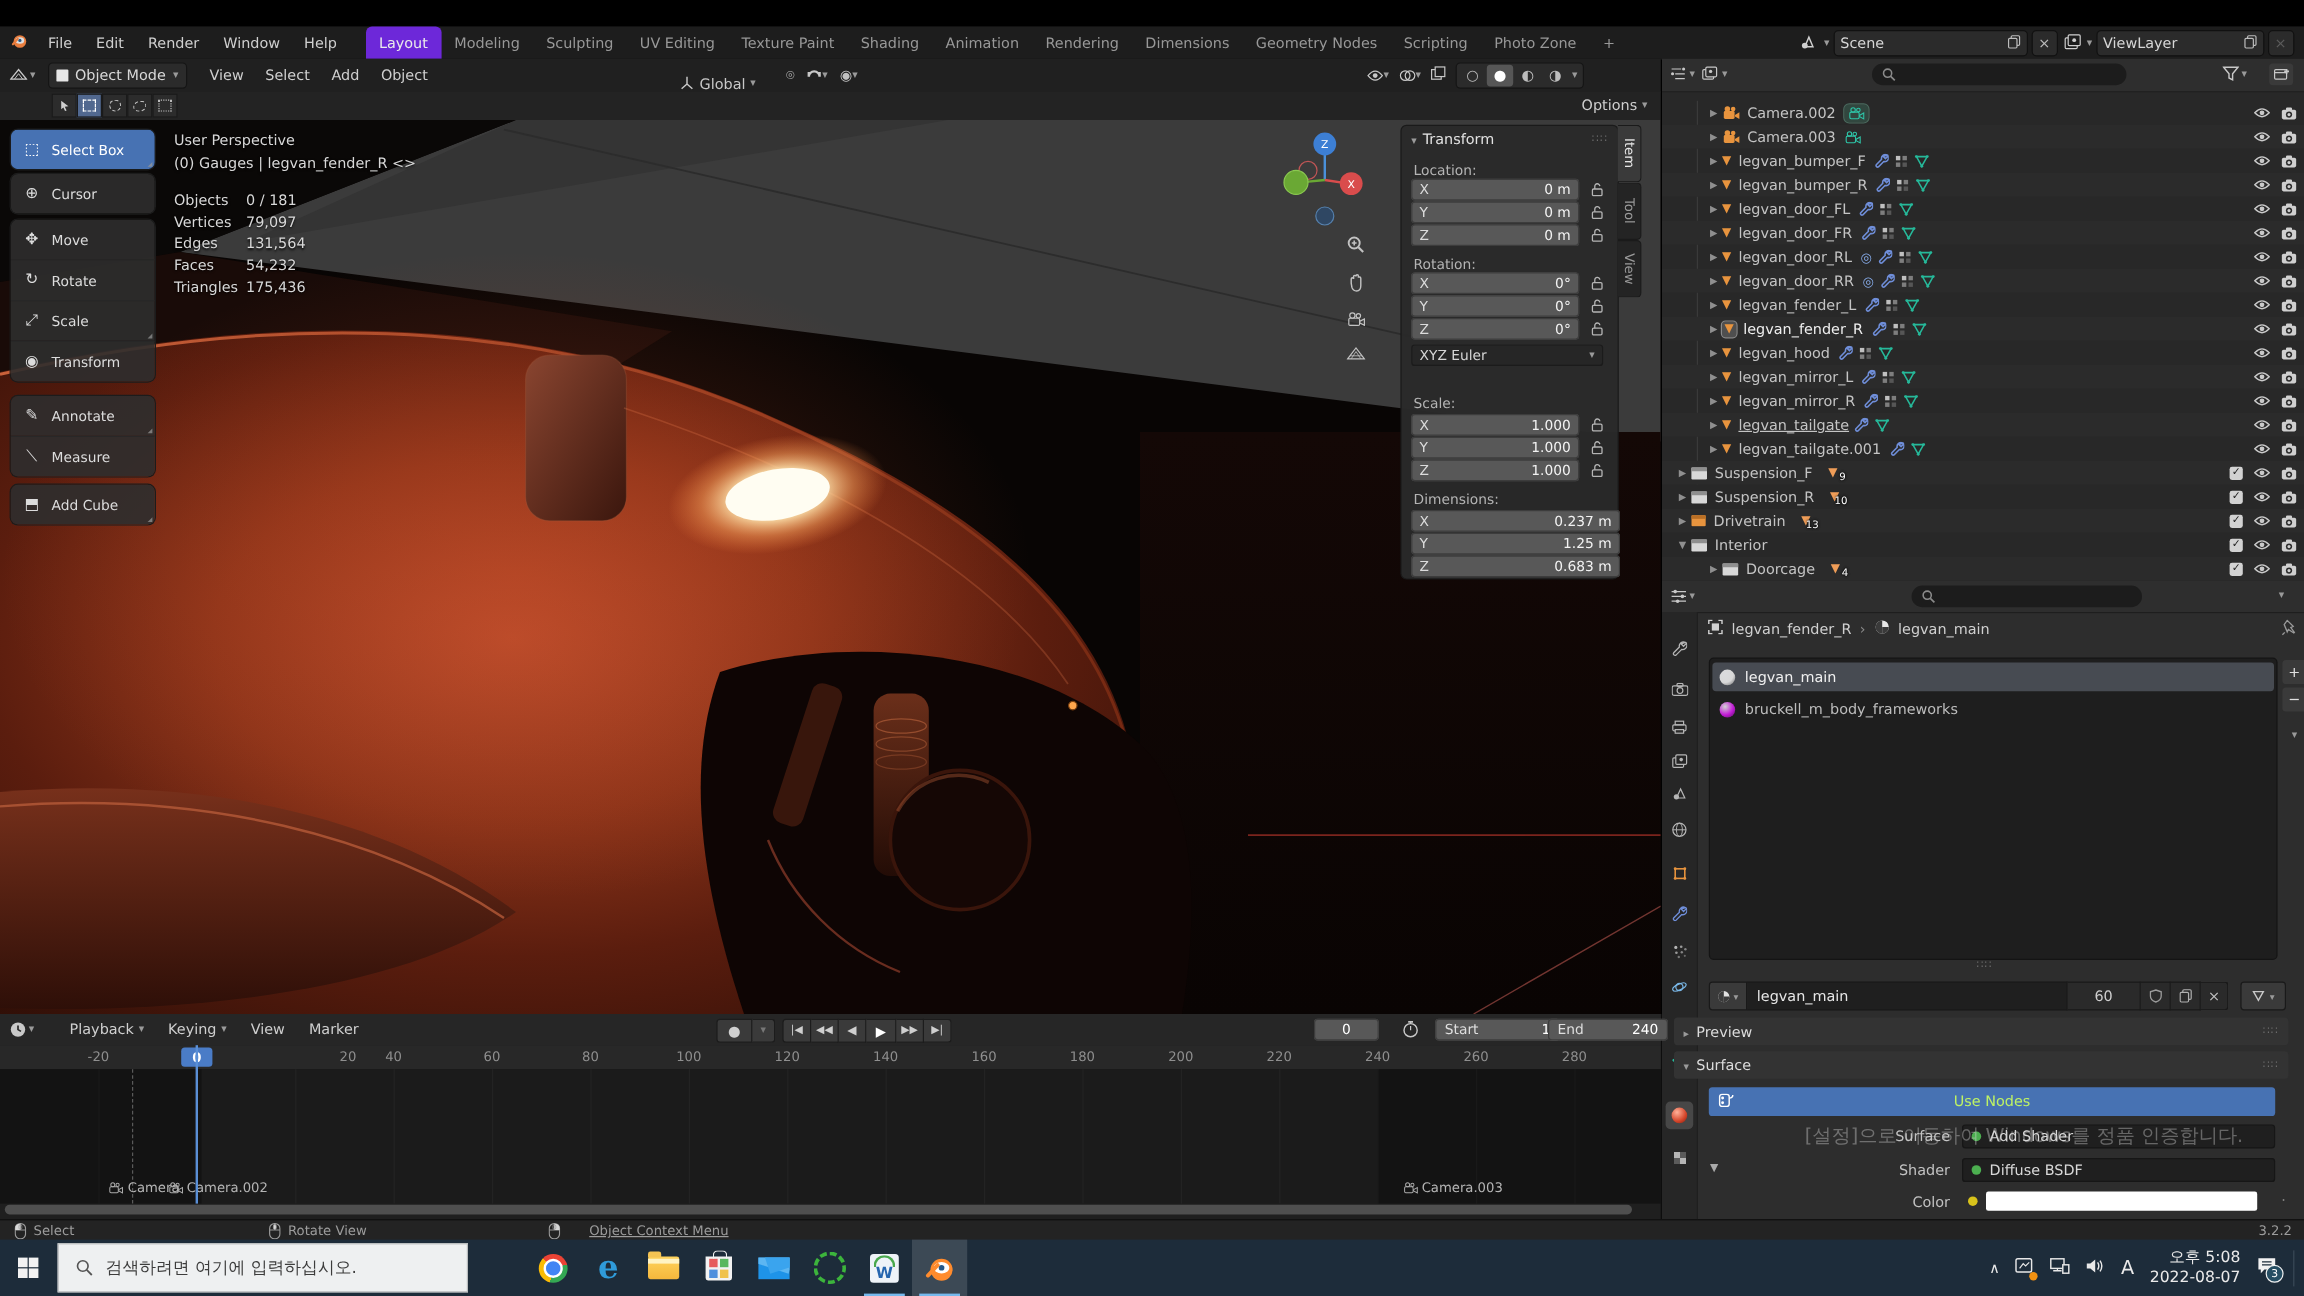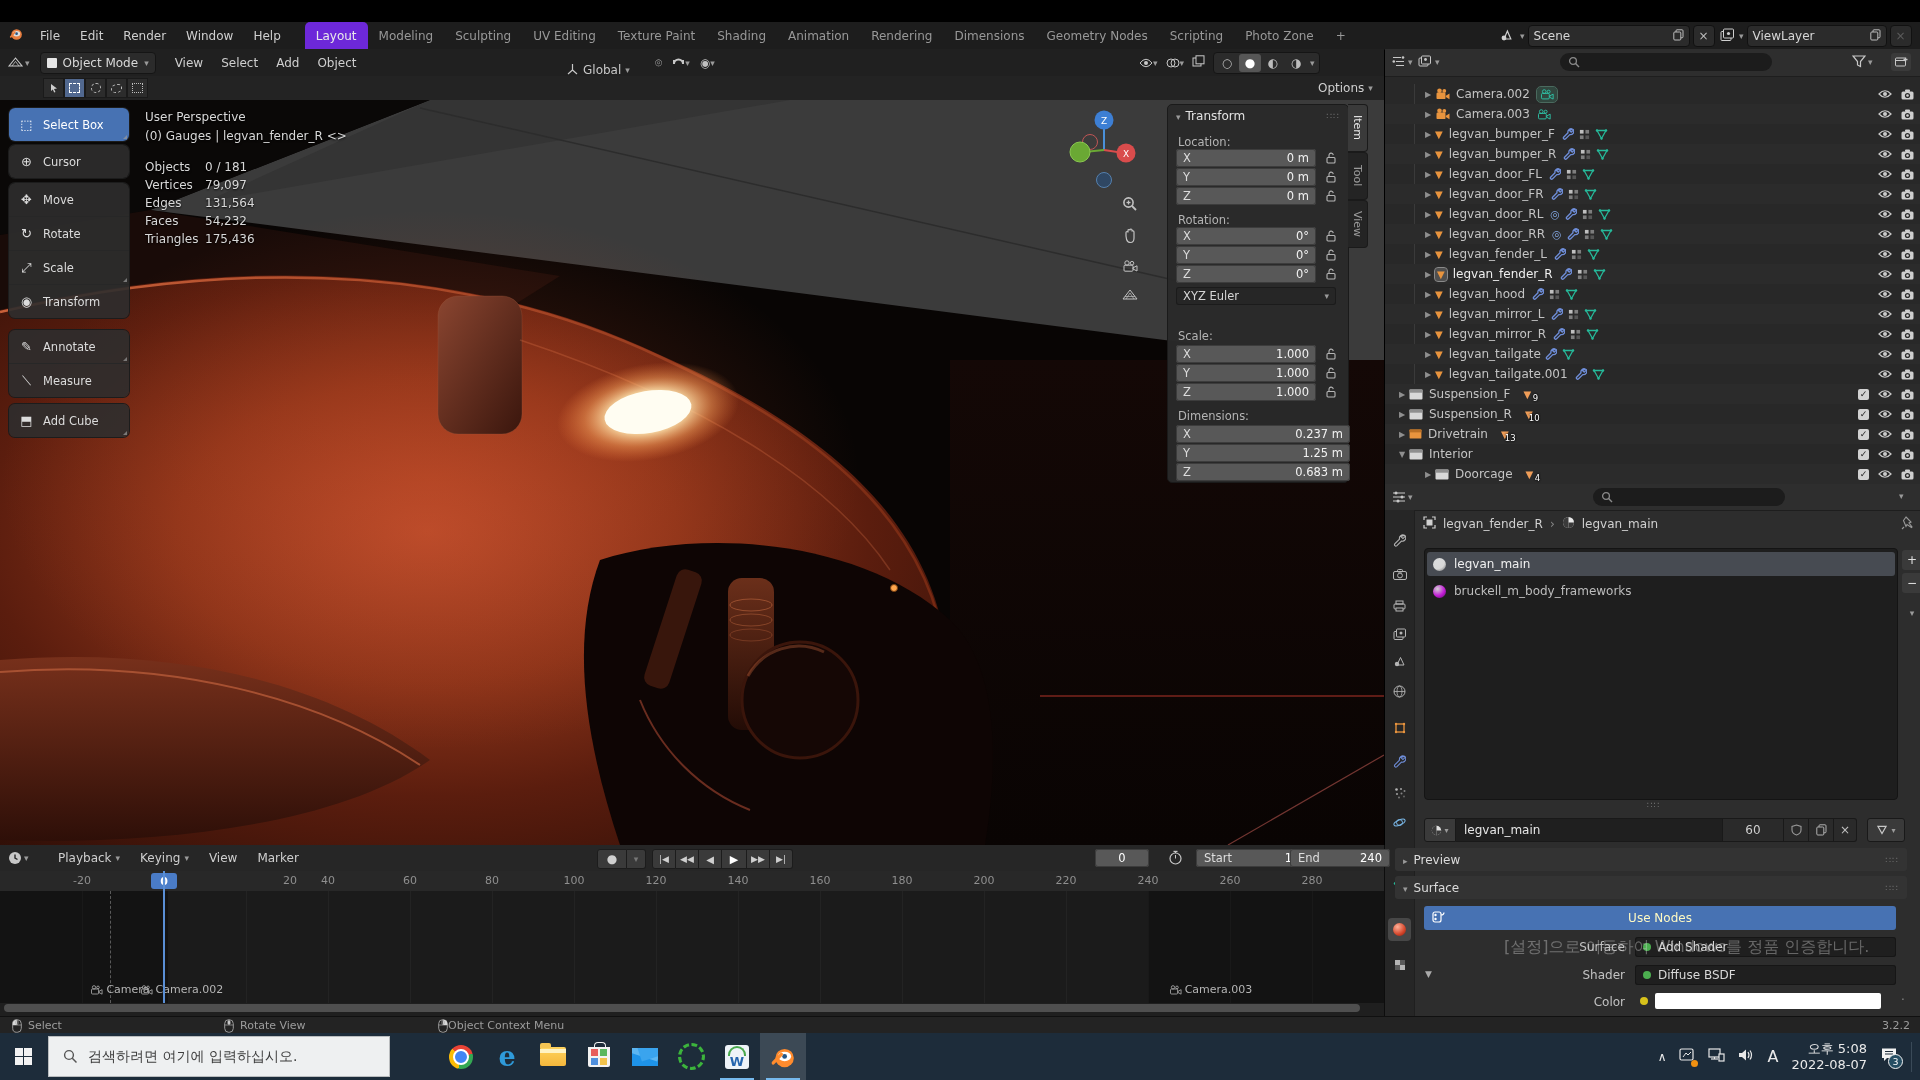--- a/index.html
+++ b/index.html
@@ -1169,21 +1169,21 @@
               </svg>
             </span>
           </div>
         </div>
         <div class="ol-row alt" style="top: 295px;">
           <span style="display: inline-block; width: 38px;"></span>
           <span class="ol-exp">▶</span>
           <span style="margin: 0px 6px 0px 2px; display: flex; align-items: center;">
             <span style="color:#e8943e;font-size:10px;">▼</span>
           </span>
-          <span style="margin-right: 4px;">legvan_tailgate</span>
+          <span style="margin-right: 4px; text-decoration: underline;">legvan_tailgate</span>
           <span style="margin-right: 5px; display: flex; align-items: center;">
             <svg width="12" height="12" viewBox="0 0 12 12">
               <path d="M10.6 1.2 A3.2 3.2 0 0 0 6.0 4.8 L1.6 9.2 A1.3 1.3 0 0 0 3.4 11.0 L7.8 6.6 A3.2 3.2 0 0 0 11.4 2.0 L9.2 4.2 L7.4 2.4 Z" fill="none" stroke="#6f8ed9" stroke-width="1.3"></path>
             </svg>
           </span>
           <span style="margin-right: 5px; display: flex; align-items: center;">
             <svg width="13" height="11" viewBox="0 0 13 11">
               <path d="M2 1.5 H11 L6.5 9.5 Z" fill="none" stroke="#26b99a" stroke-width="1.3"></path>
               <circle cx="2" cy="1.5" r="1.2" fill="#26b99a"></circle>
               <circle cx="11" cy="1.5" r="1.2" fill="#26b99a"></circle>
@@ -1580,21 +1580,21 @@
     </div>
 
     <div class="panel-hdr" style="top:364px;justify-content:space-between;">
       <span><span style="color:#9a9a9a;font-size:9px;margin-right:6px;">▸</span><span>Preview</span></span>
       <span class="grip">∷∷</span>
     </div>
     <div class="panel-hdr" style="top:392px;justify-content:space-between;">
       <span><span style="color:#9a9a9a;font-size:9px;margin-right:6px;">▾</span><span>Surface</span></span>
       <span class="grip">∷∷</span>
     </div>
-    <div class="abs flex" style="left:39px;top:422px;width:472px;height:24px;background:#4772b3;border-radius:3px;justify-content:center;color:#fef9c3;">
+    <div class="abs flex" style="left:39px;top:422px;width:472px;height:24px;background:#4772b3;border-radius:3px;justify-content:center;color:#bef264;">
       <span style="position:absolute;left:8px;">
         <svg width="14" height="12" viewBox="0 0 14 12">
             <rect x="1" y="1" width="8" height="10" rx="2" fill="none" stroke="#fff" stroke-width="1.2"></rect>
             <circle cx="3.5" cy="4" r="1.2" fill="#fff"></circle>
             <circle cx="3.5" cy="8" r="1.2" fill="#fff"></circle>
             <path d="M9 4 Q12 4 12 1.5" stroke="#fff" fill="none" stroke-width="1.2"></path>
           </svg>
       </span>
       <span>Use Nodes</span>
     </div>
@@ -1764,21 +1764,21 @@
           <svg width="10" height="14" viewBox="0 0 10 14">
             <rect x="0.7" y="0.7" width="8.6" height="12.6" rx="4" fill="none" stroke="#9a9a9a"></rect>
             <path d="M0.7 6 H9.3" stroke="#9a9a9a" stroke-width="0.8"></path>
             <path d="M5 0.7 V6" stroke="#9a9a9a" stroke-width="0.8"></path>
             <path d="M0.7 4.5 Q0.7 0.7 5 0.7 V6 H0.7 Z" fill="none"></path>
             <path d="M9.3 4.5 Q9.3 0.7 5 0.7 V6 H9.3 Z" fill="none"></path>
             <rect x="3.8" y="1.5" width="2.4" height="4" rx="1.2" fill="#d8d8d8" stroke="#9a9a9a" stroke-width="0.6"></rect>
           </svg>
           <span>Rotate View</span>
         </span>
-        <span class="abs flex" style="left: 438px; gap: 0;">
+        <span class="abs flex" style="left: 457px; gap: 24px; text-decoration: underline;">
           <svg width="10" height="14" viewBox="0 0 10 14">
             <rect x="0.7" y="0.7" width="8.6" height="12.6" rx="4" fill="none" stroke="#9a9a9a"></rect>
             <path d="M0.7 6 H9.3" stroke="#9a9a9a" stroke-width="0.8"></path>
             <path d="M5 0.7 V6" stroke="#9a9a9a" stroke-width="0.8"></path>
             <path d="M0.7 4.5 Q0.7 0.7 5 0.7 V6 H0.7 Z" fill="none"></path>
             <path d="M9.3 4.5 Q9.3 0.7 5 0.7 V6 H9.3 Z" fill="#d8d8d8"></path>
             <rect x="3.8" y="1.5" width="2.4" height="4" rx="1.2" fill="none" stroke="#9a9a9a" stroke-width="0.6"></rect>
           </svg>
           <span>Object Context Menu</span>
         </span>

